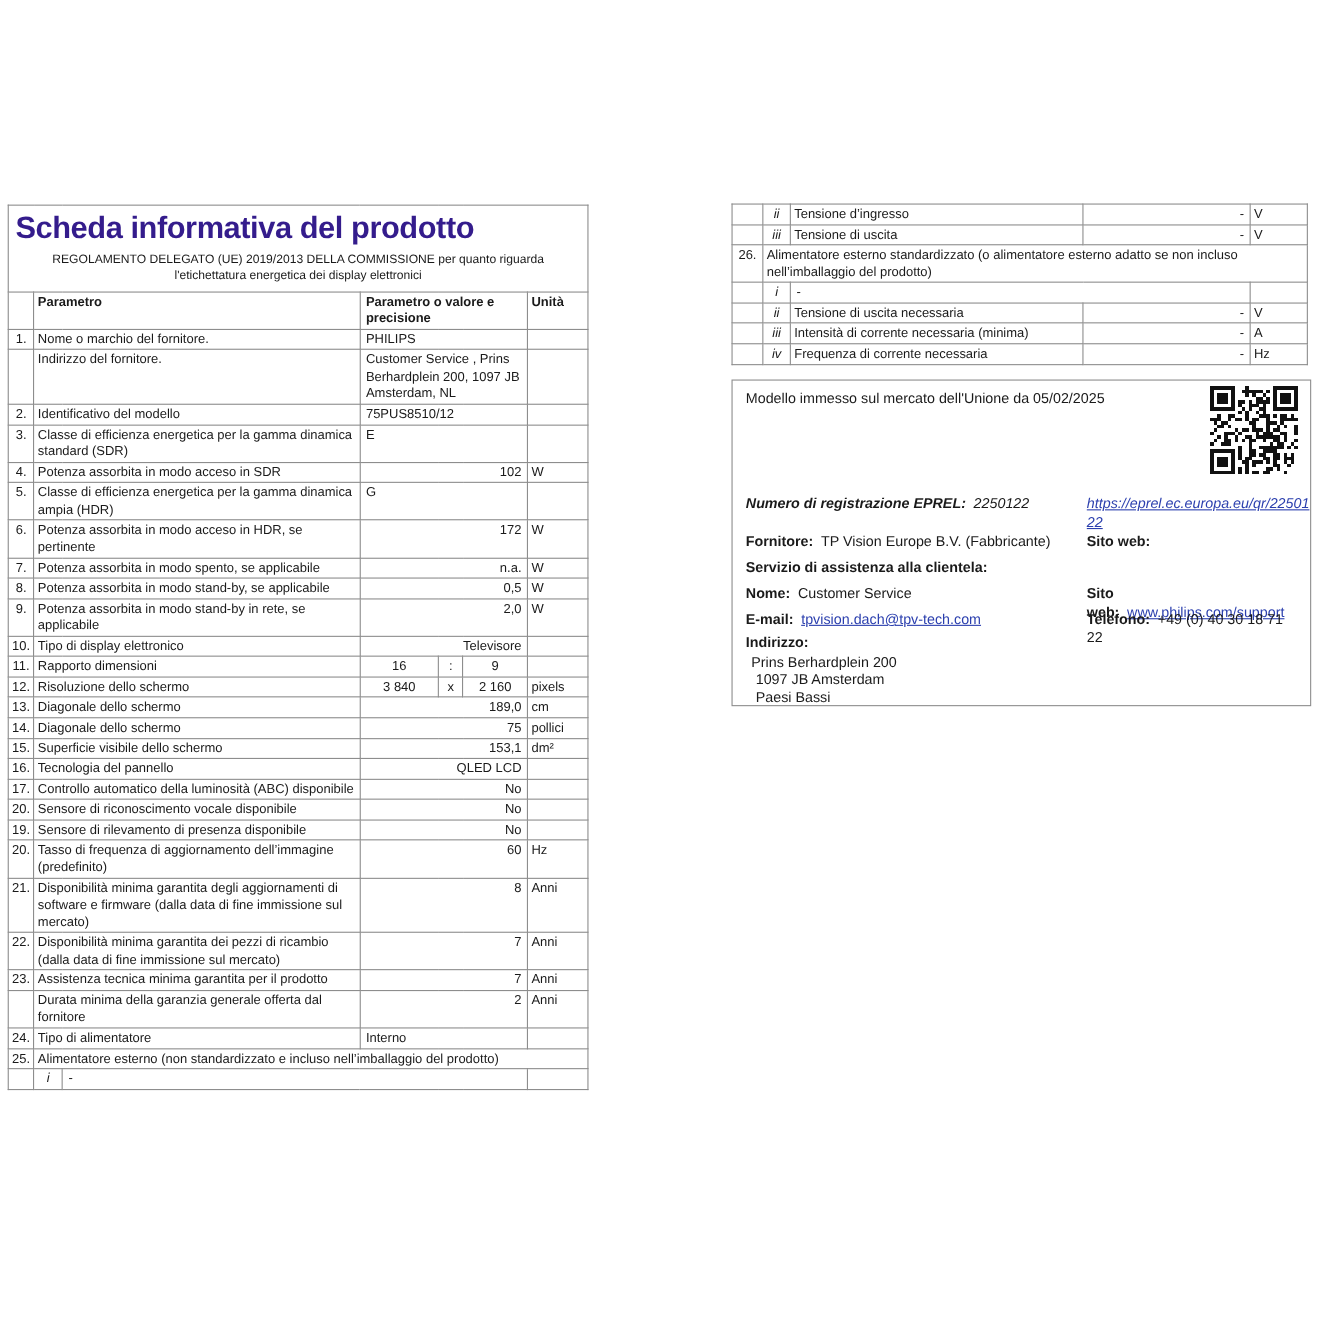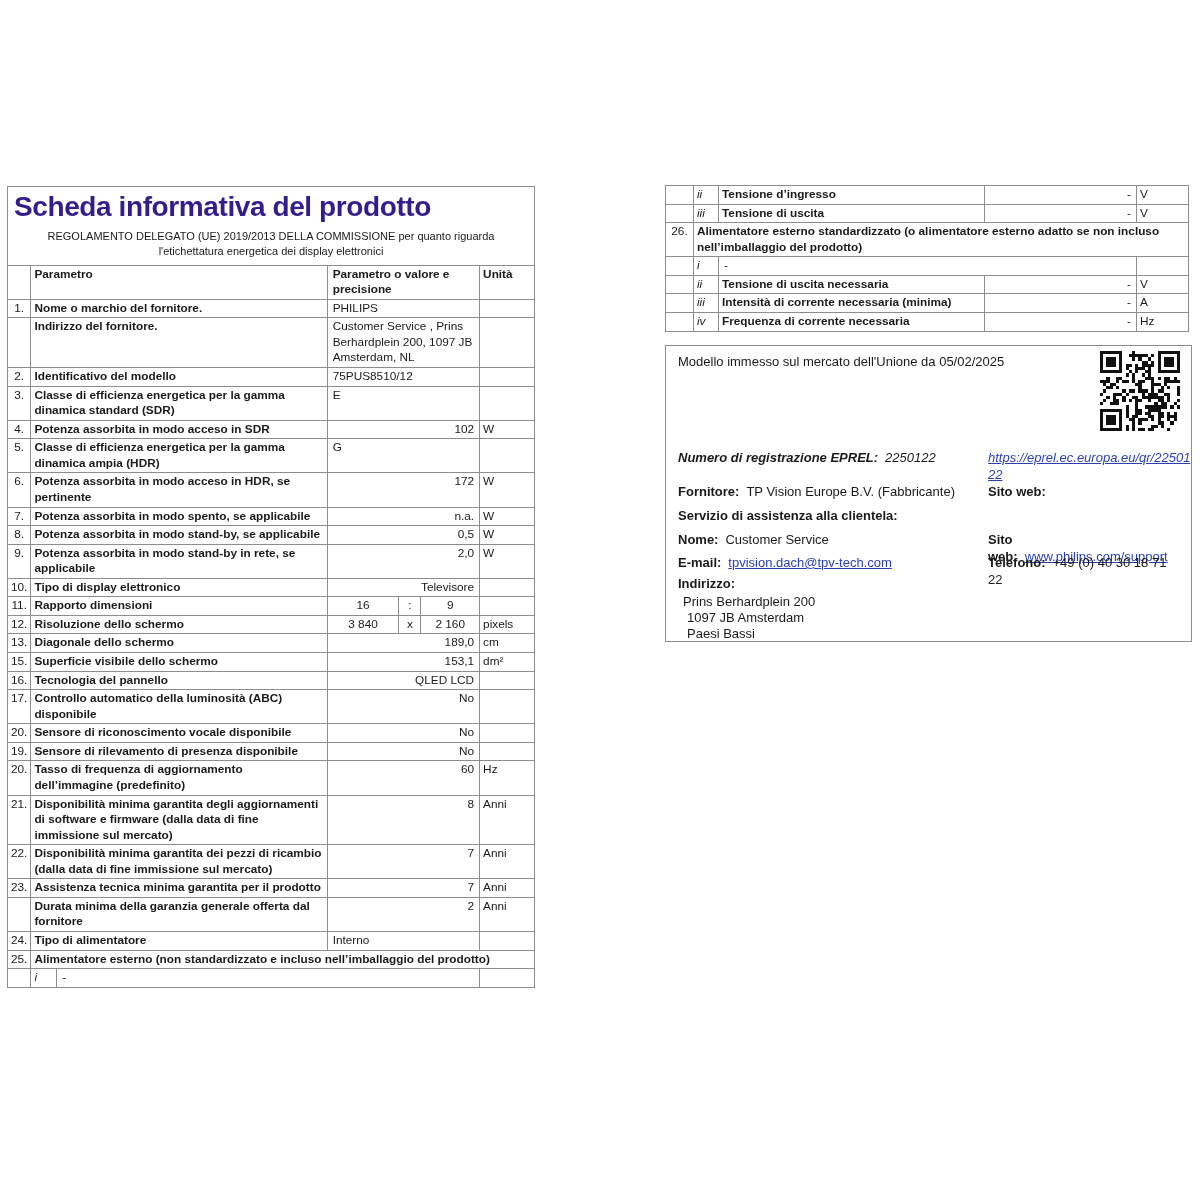--- a/index.html
+++ b/index.html
@@ -3,22 +3,22 @@
 <meta charset="utf-8">
 <style>
   html,body{margin:0;padding:0;background:#fff;}
   .page{position:relative;width:1200px;height:1200px;background:#ffffff;overflow:hidden;
         font-family:"Liberation Sans",sans-serif;color:#1a1a1a;}
 
   
   table.sheet{border-collapse:collapse;table-layout:fixed;font-size:11.8px;line-height:1.32;}
   table.sheet td{border:1px solid #8d8d8d;padding:1px 3px;vertical-align:top;overflow:hidden;}
   td.num{text-align:center;padding:1px 1px;}
-  td.sub{text-align:left;font-style:italic;}
-  td.lbl{padding-left:5px;font-weight:bold;}
+  td.sub{text-align:center;font-style:italic;}
+  td.lbl{padding-left:5px;}
   td.val{white-space:pre-line;}
   td.val.al{text-align:left;padding-left:5px;}
   td.val.ar{text-align:right;padding-right:5px;}
   td.val.ac{text-align:center;}
   td.unit{padding-left:6px;}
   .hdr{font-weight:bold;}
 
   .left-block{position:absolute;left:7px;top:186px;width:528px;}
   .title-cell{padding:2px 6px 5px 6px !important;}
   .doc-title{margin:0;font-size:28px;font-weight:bold;color:#341c8c;letter-spacing:-0.4px;
@@ -159,20 +159,26 @@
             <td class="val ac">3 840</td>
             <td class="val ac">x</td>
             <td class="val ac">2 160</td>
             <td class="unit">pixels</td>
           </tr>
       <tr>
             <td class="num">13.</td>
             <td class="lbl" colspan="2">Diagonale dello schermo</td>
             <td class="val ar" colspan="3">189,0</td>
             <td class="unit">cm</td>
+          </tr>
+      <tr>
+            <td class="num">14.</td>
+            <td class="lbl" colspan="2">Diagonale dello schermo</td>
+            <td class="val ar" colspan="3">75</td>
+            <td class="unit">pollici</td>
           </tr>
       <tr>
             <td class="num">15.</td>
             <td class="lbl" colspan="2">Superficie visibile dello schermo</td>
             <td class="val ar" colspan="3">153,1</td>
             <td class="unit">dm²</td>
           </tr>
       <tr>
             <td class="num">16.</td>
             <td class="lbl" colspan="2">Tecnologia del pannello</td>

